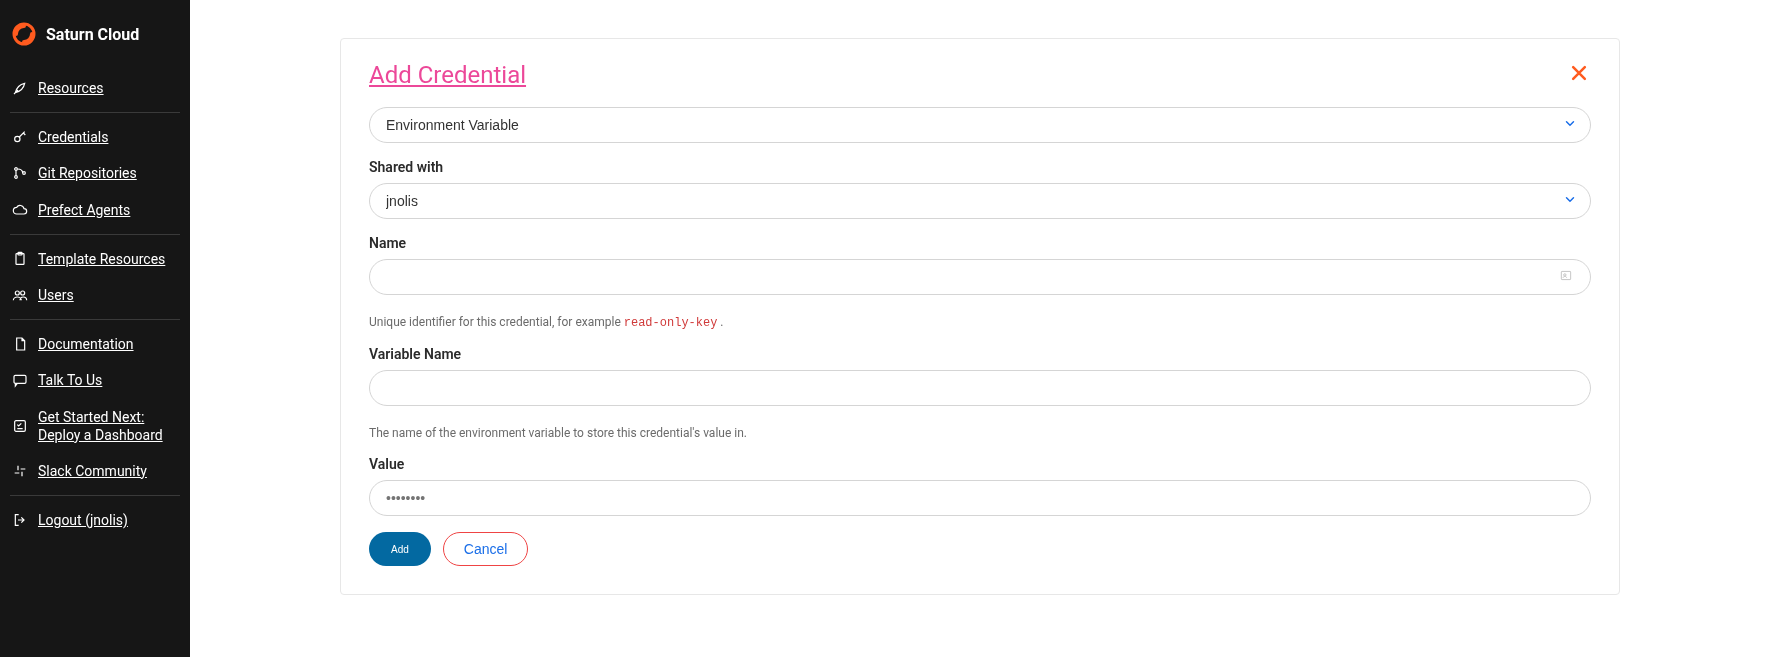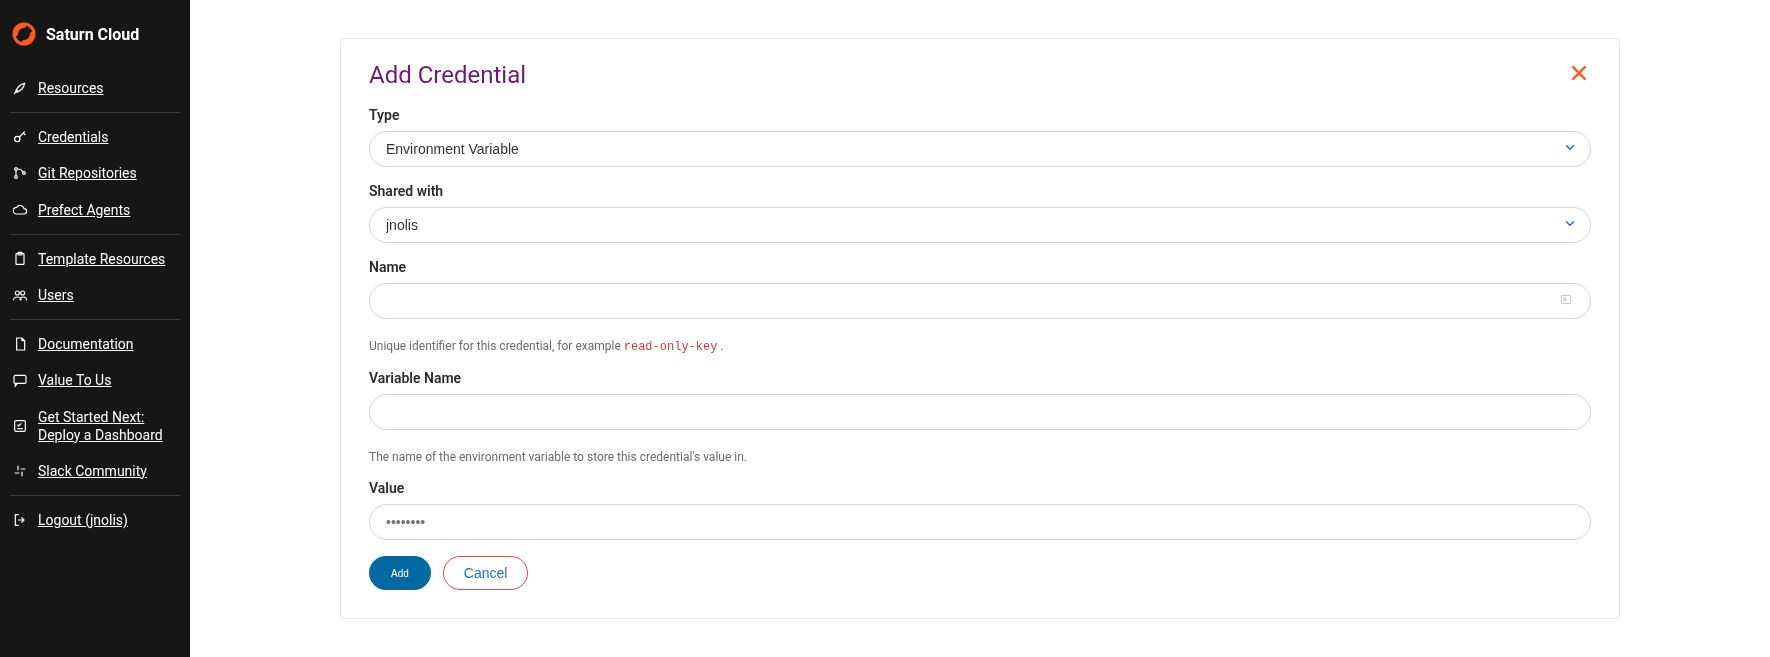--- a/index.html
+++ b/index.html
@@ -86,21 +86,22 @@
     }
     .card-header {
       display: flex;
       justify-content: space-between;
       align-items: flex-start;
       margin-bottom: 18px;
     }
     .card-title {
       font-size: 24px;
       font-weight: 400;
-      color: #701a75;
+      color: #ec4899;
+      text-decoration: underline;
     }
     .close-btn {
       cursor: pointer;
       padding: 2px;
     }
     .close-btn svg {
       width: 20px;
       height: 20px;
     }
     .form-group {
@@ -283,21 +284,21 @@
       </span>
       <span class="nav-label">Documentation</span>
     </div>
     <div class="nav-item">
       <span class="nav-icon">
         <svg viewBox="0 0 24 24" fill="none" stroke="#fff" stroke-width="1.8">
             <rect x="3" y="5" width="18" height="12" rx="2"></rect>
             <path d="M8 17l-3 4v-4"></path>
           </svg>
       </span>
-      <span class="nav-label">Value To Us</span>
+      <span class="nav-label">Talk To Us</span>
     </div>
     <div class="nav-item">
       <span class="nav-icon">
         <svg viewBox="0 0 24 24" fill="none" stroke="#fff" stroke-width="1.8">
             <rect x="4" y="4" width="16" height="16" rx="2"></rect>
             <path d="M8 10l2 2 4-4M8 16h8"></path>
           </svg>
       </span>
       <span class="nav-label">Get Started Next: Deploy a Dashboard</span>
     </div>
@@ -330,21 +331,20 @@
       <span class="close-btn">
         <span>
           <svg viewBox="0 0 24 24" fill="none" stroke="#ff5b1f" stroke-width="3" stroke-linecap="round">
               <path d="M5 5l14 14M19 5L5 19"></path>
             </svg>
         </span>
       </span>
     </div>
 
     <div class="form-group">
-      <label class="form-label">Type</label>
       <div class="select-wrap">
         <select class="form-select">
           <option>Environment Variable</option>
         </select>
         <span class="select-chevron">
           <svg viewBox="0 0 24 24" fill="none" stroke="#1a6ee8" stroke-width="2.5" stroke-linecap="round">
               <path d="M6 9l6 6 6-6"></path>
             </svg>
         </span>
       </div>

